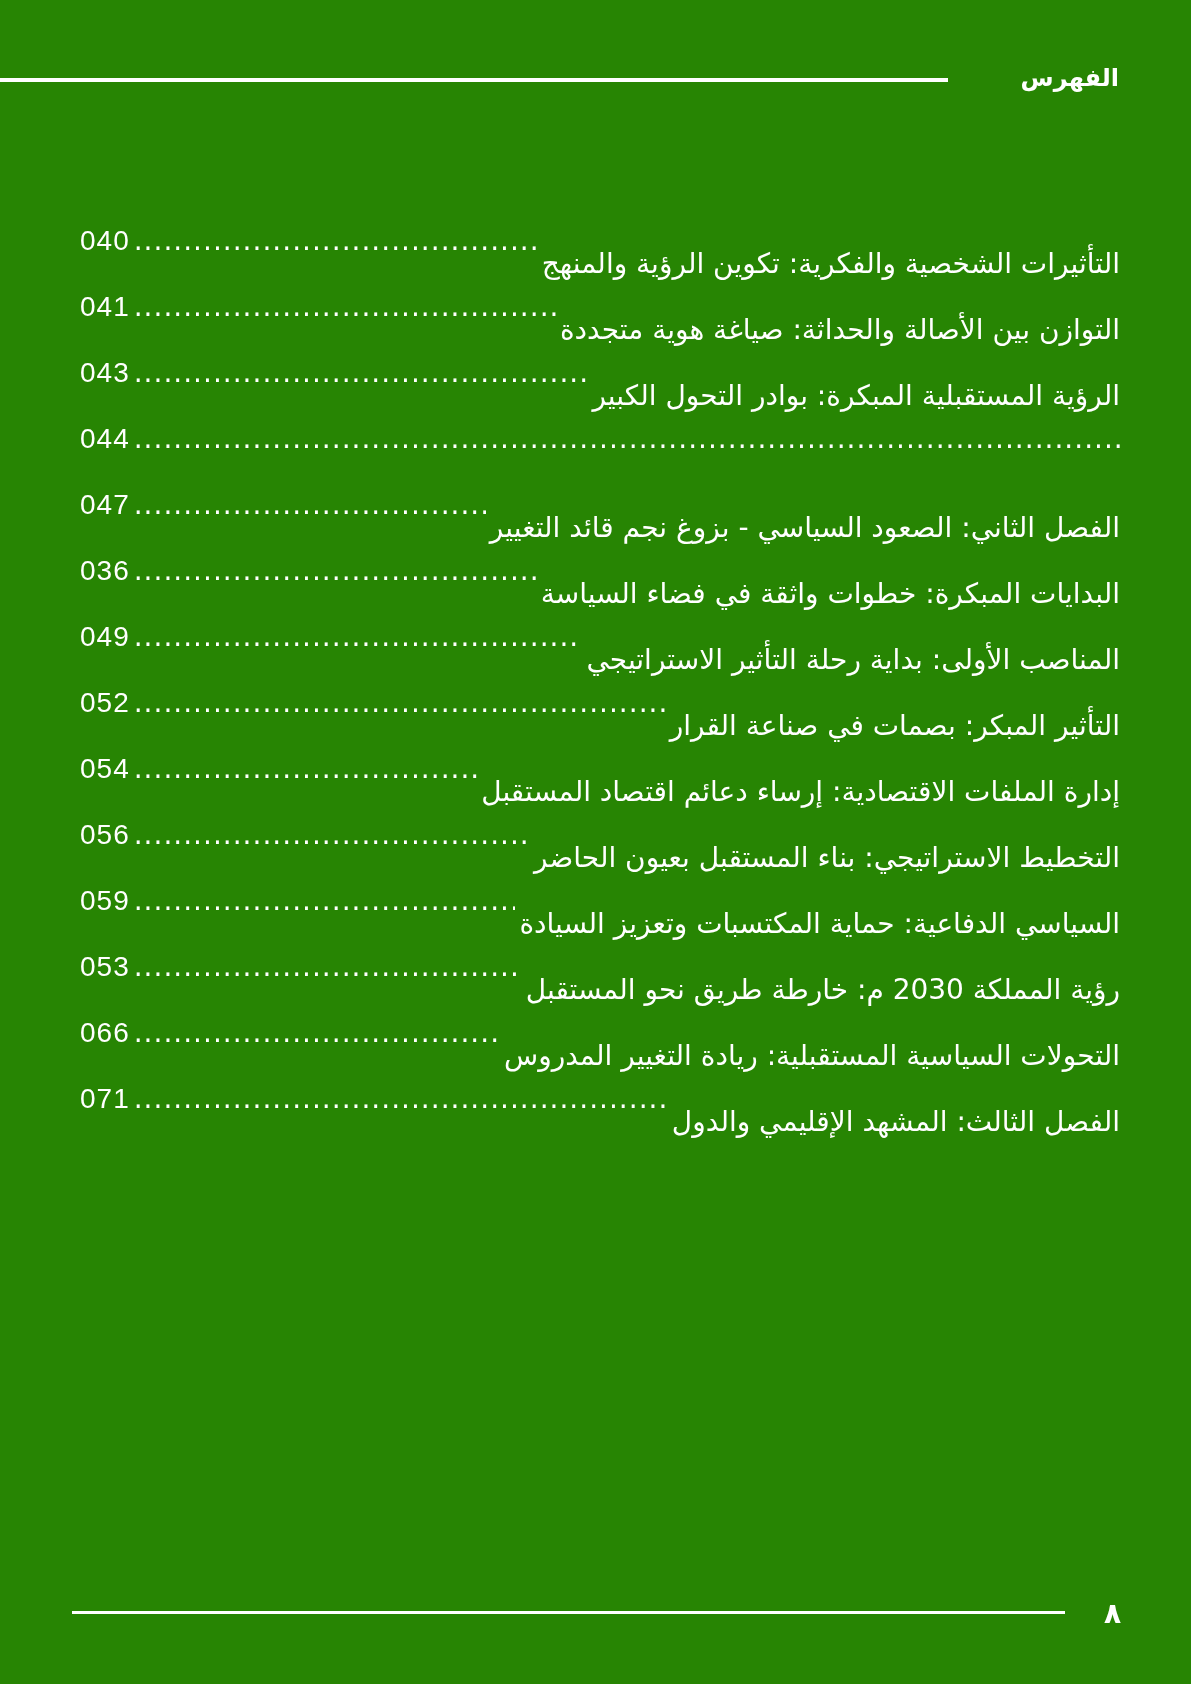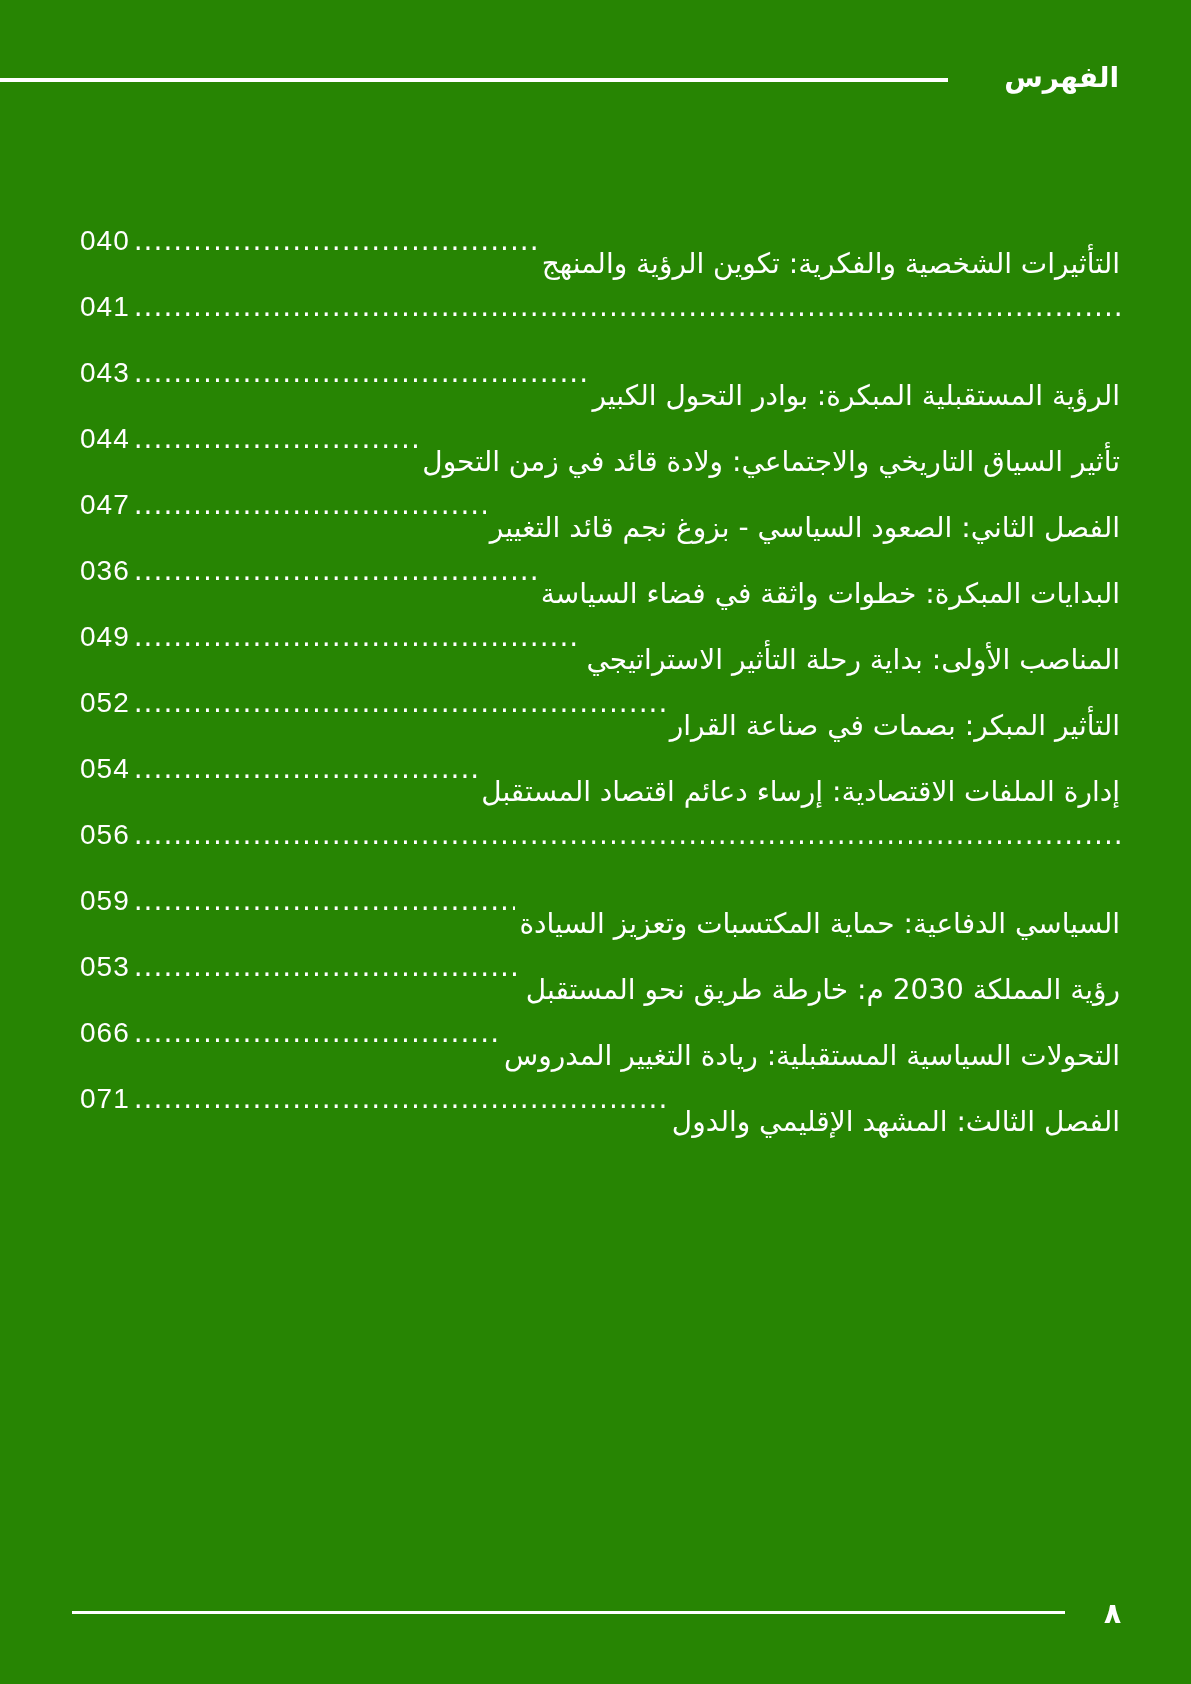--- a/index.html
+++ b/index.html
@@ -12,21 +12,21 @@
     background: #278503;
     position: relative;
     overflow: hidden;
     font-family: "DejaVu Sans", "Liberation Sans", sans-serif;
     color: #ffffff;
   }
   .header-title {
     position: absolute;
     top: 58px;
     right: 72px;
-    font-size: 28px;
+    font-size: 24px;
     font-weight: bold;
     line-height: 40px;
     direction: rtl;
     white-space: nowrap;
   }
   .header-rule {
     position: absolute;
     left: 0;
     top: 78px;
     width: 948px;
@@ -98,30 +98,30 @@
 <div class="header-title">الفهرس</div>
 <div class="header-rule"></div>
 
 <ul class="toc-list">
   <li class="toc-row">
     <span class="toc-title">التأثيرات الشخصية والفكرية: تكوين الرؤية والمنهج</span>
     <span class="toc-leader">......................................................................................................................................................</span>
     <span class="toc-page">040</span>
   </li>
   <li class="toc-row">
+    <span class="toc-title">التوازن بين الأصالة والحداثة: صياغة هوية متجددة</span>
     <span class="toc-leader">......................................................................................................................................................</span>
     <span class="toc-page">041</span>
   </li>
   <li class="toc-row">
     <span class="toc-title">الرؤية المستقبلية المبكرة: بوادر التحول الكبير</span>
     <span class="toc-leader">......................................................................................................................................................</span>
     <span class="toc-page">043</span>
   </li>
   <li class="toc-row">
-    <span class="toc-title">تأثير السياق التاريخي والاجتماعي: ولادة قائد في زمن التحول</span>
     <span class="toc-leader">......................................................................................................................................................</span>
     <span class="toc-page">044</span>
   </li>
   <li class="toc-row">
     <span class="toc-title">الفصل الثاني: الصعود السياسي - بزوغ نجم قائد التغيير</span>
     <span class="toc-leader">......................................................................................................................................................</span>
     <span class="toc-page">047</span>
   </li>
   <li class="toc-row">
     <span class="toc-title">البدايات المبكرة: خطوات واثقة في فضاء السياسة</span>
@@ -137,20 +137,21 @@
     <span class="toc-title">التأثير المبكر: بصمات في صناعة القرار</span>
     <span class="toc-leader">......................................................................................................................................................</span>
     <span class="toc-page">052</span>
   </li>
   <li class="toc-row">
     <span class="toc-title">إدارة الملفات الاقتصادية: إرساء دعائم اقتصاد المستقبل</span>
     <span class="toc-leader">......................................................................................................................................................</span>
     <span class="toc-page">054</span>
   </li>
   <li class="toc-row">
+    <span class="toc-title">التخطيط الاستراتيجي: بناء المستقبل بعيون الحاضر</span>
     <span class="toc-leader">......................................................................................................................................................</span>
     <span class="toc-page">056</span>
   </li>
   <li class="toc-row">
     <span class="toc-title">السياسي الدفاعية: حماية المكتسبات وتعزيز السيادة</span>
     <span class="toc-leader">......................................................................................................................................................</span>
     <span class="toc-page">059</span>
   </li>
   <li class="toc-row">
     <span class="toc-title">رؤية المملكة 2030 م: خارطة طريق نحو المستقبل</span>

